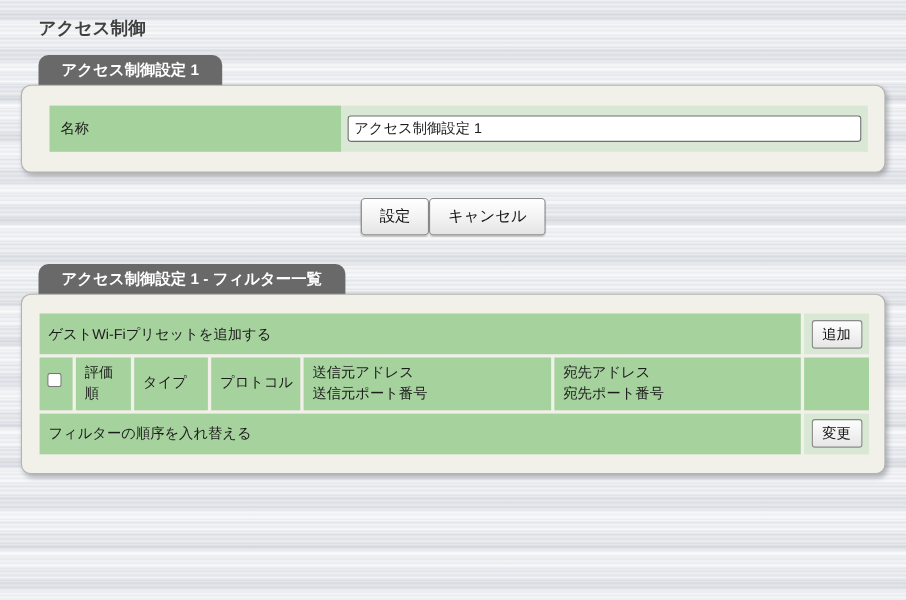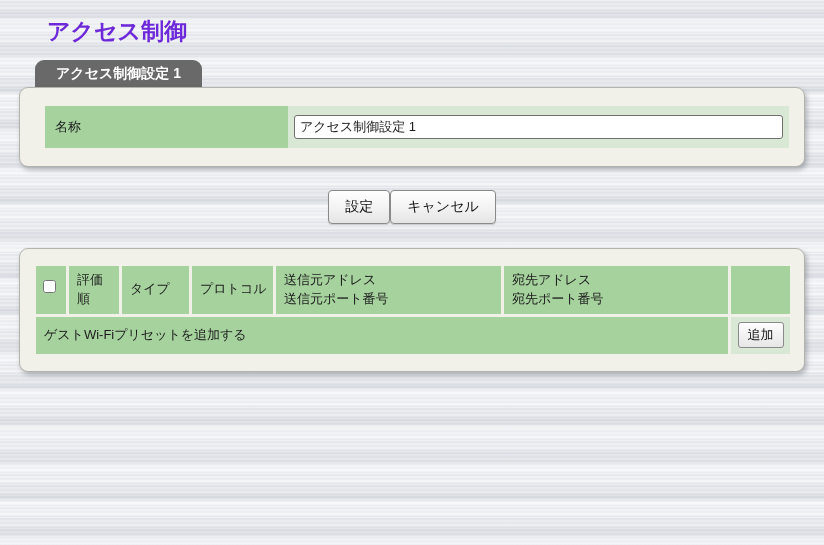--- a/index.html
+++ b/index.html
@@ -14,24 +14,24 @@
       repeating-linear-gradient(180deg,
         rgba(255,255,255,0.00) 0px, rgba(148,156,170,0.18) 17px,
         rgba(255,255,255,0.35) 21px, rgba(255,255,255,0.00) 37px),
       repeating-linear-gradient(180deg,
         #f4f5f7 0px, #dfe2e7 2px, #f2f3f6 4px,
         #e6e8ec 6px, #f8f9fa 8px, #e2e4e9 11px),
       #eceef1;
   }
 
   .page-title {
-    margin: 16px 0 0 47px;
-    font-size: 23px;
+    margin: 16px 0 0 35px;
+    font-size: 16px;
     font-weight: bold;
-    color: #6d28d9;
+    color: #404040;
   }
 
   .section { margin: 0 19px; }
 
   .tab {
     display: inline-block;
     margin-left: 16px;
     padding: 5px 21px 6px 21px;
     background: #696969;
     color: #ffffff;
@@ -48,21 +48,21 @@
     border-radius: 9px;
     box-shadow: 2px 3px 5px rgba(60,65,75,0.35);
     position: relative;
   }
 
   .panel-1 { padding: 18px 15px 18px 25px; margin-top: -1px; }
 
   .form-row { display: flex; width: 100%; height: 42px; }
 
   .form-label-cell {
-    width: 243px;
+    width: 265px;
     background: #a6d29e;
     display: flex;
     align-items: center;
     padding-left: 10px;
     font-size: 13px;
     flex-shrink: 0;
   }
 
   .form-value-cell {
     flex: 1;
@@ -184,51 +184,58 @@
     </div>
   </div>
 </div>
 
 <div class="button-bar">
   <button type="button" class="btn">設定</button>
   <button type="button" class="btn btn-cancel">キャンセル</button>
 </div>
 
 <div class="section">
+  <div class="tab">アクセス制御設定 1 - フィルター一覧</div>
   <div class="panel panel-2">
     <table class="filter-table">
       <colgroup>
         <col class="c-check">
           <col class="c-order">
           <col class="c-type">
         <col class="c-proto">
           <col class="c-src">
           <col class="c-dst">
           <col class="c-action">
       </colgroup>
       <tbody>
           <tr>
+        <td class="row-label" colspan="6">ゲストWi-Fiプリセットを追加する</td>
+        <td class="row-action">
+          <button type="button" class="btn-small">追加</button>
+        </td>
+      </tr>
+      <tr>
         <th class="cb-col">
           <input type="checkbox" style="">
         </th>
         <th>評価順</th>
         <th>タイプ</th>
         <th>プロトコル</th>
         <th>
           <span>送信元アドレス</span><br>
           <span>送信元ポート番号</span>
         </th>
         <th>
           <span>宛先アドレス</span><br>
           <span>宛先ポート番号</span>
         </th>
         <th></th>
       </tr>
       <tr>
-        <td class="row-label" colspan="6">ゲストWi-Fiプリセットを追加する</td>
+        <td class="row-label" colspan="6">フィルターの順序を入れ替える</td>
         <td class="row-action">
-          <button type="button" class="btn-small">追加</button>
+          <button type="button" class="btn-small">変更</button>
         </td>
       </tr>
     </tbody>
       </table>
   </div>
 </div>
 
 </body></html>

